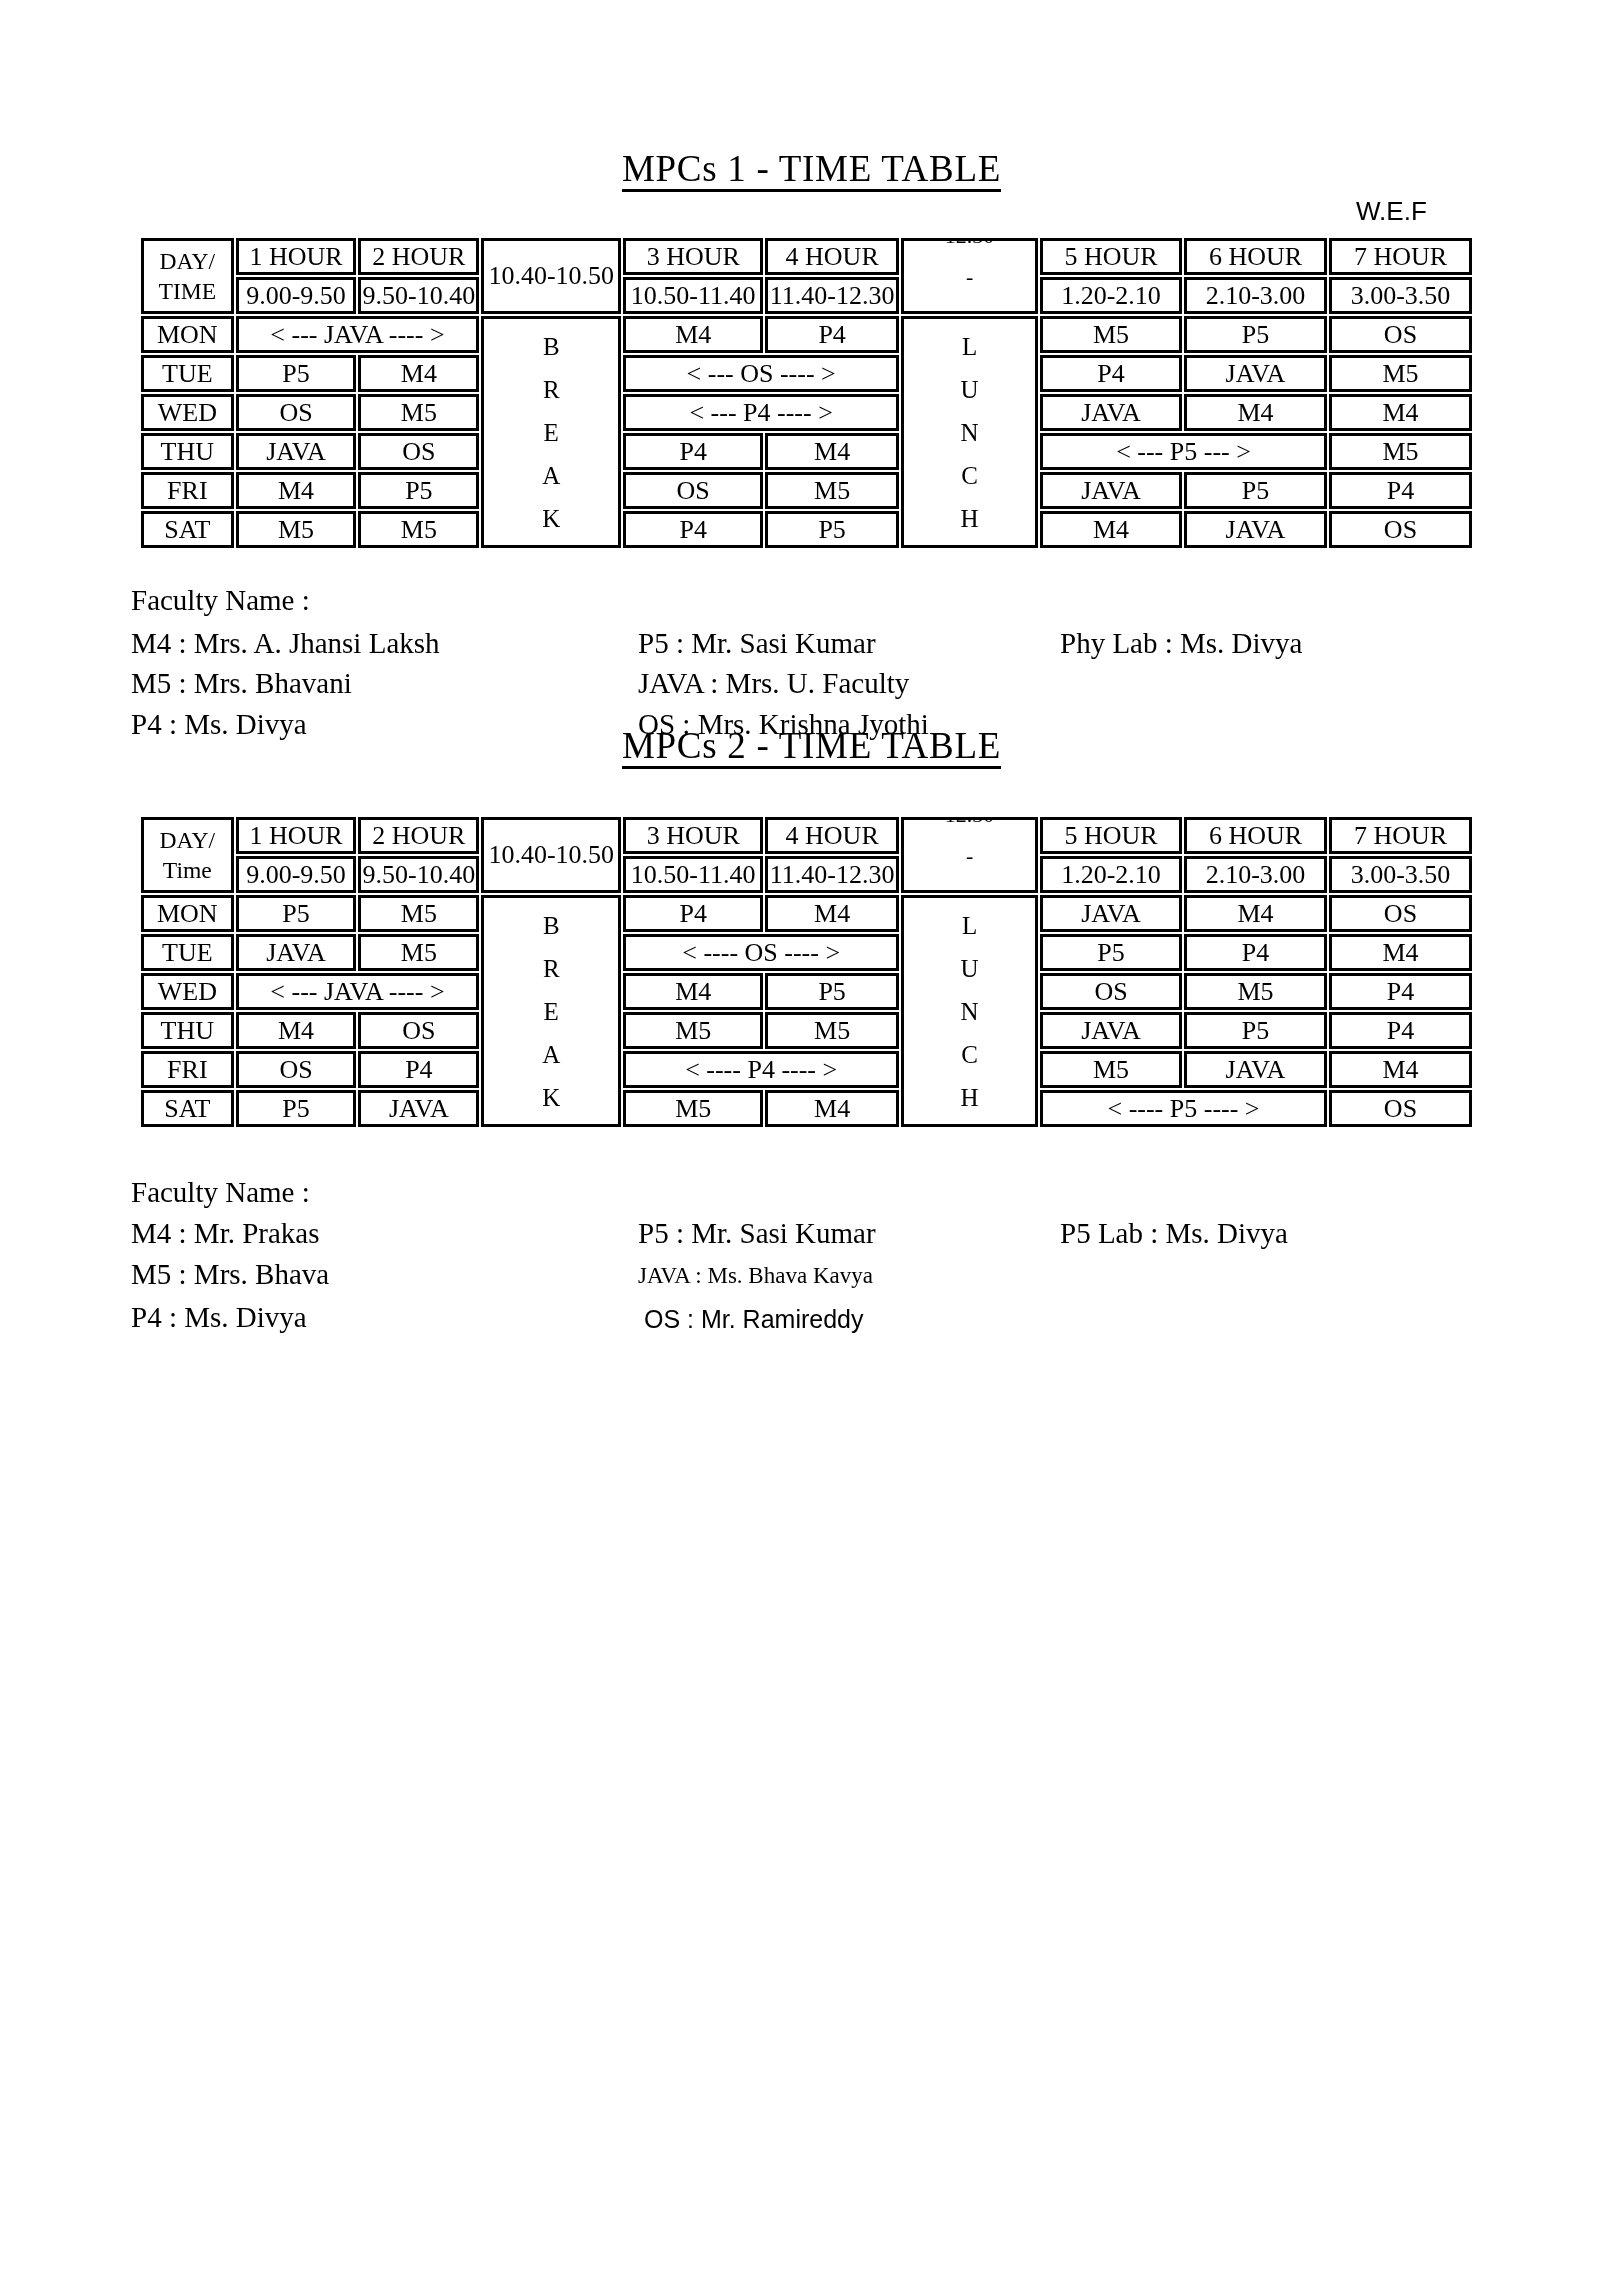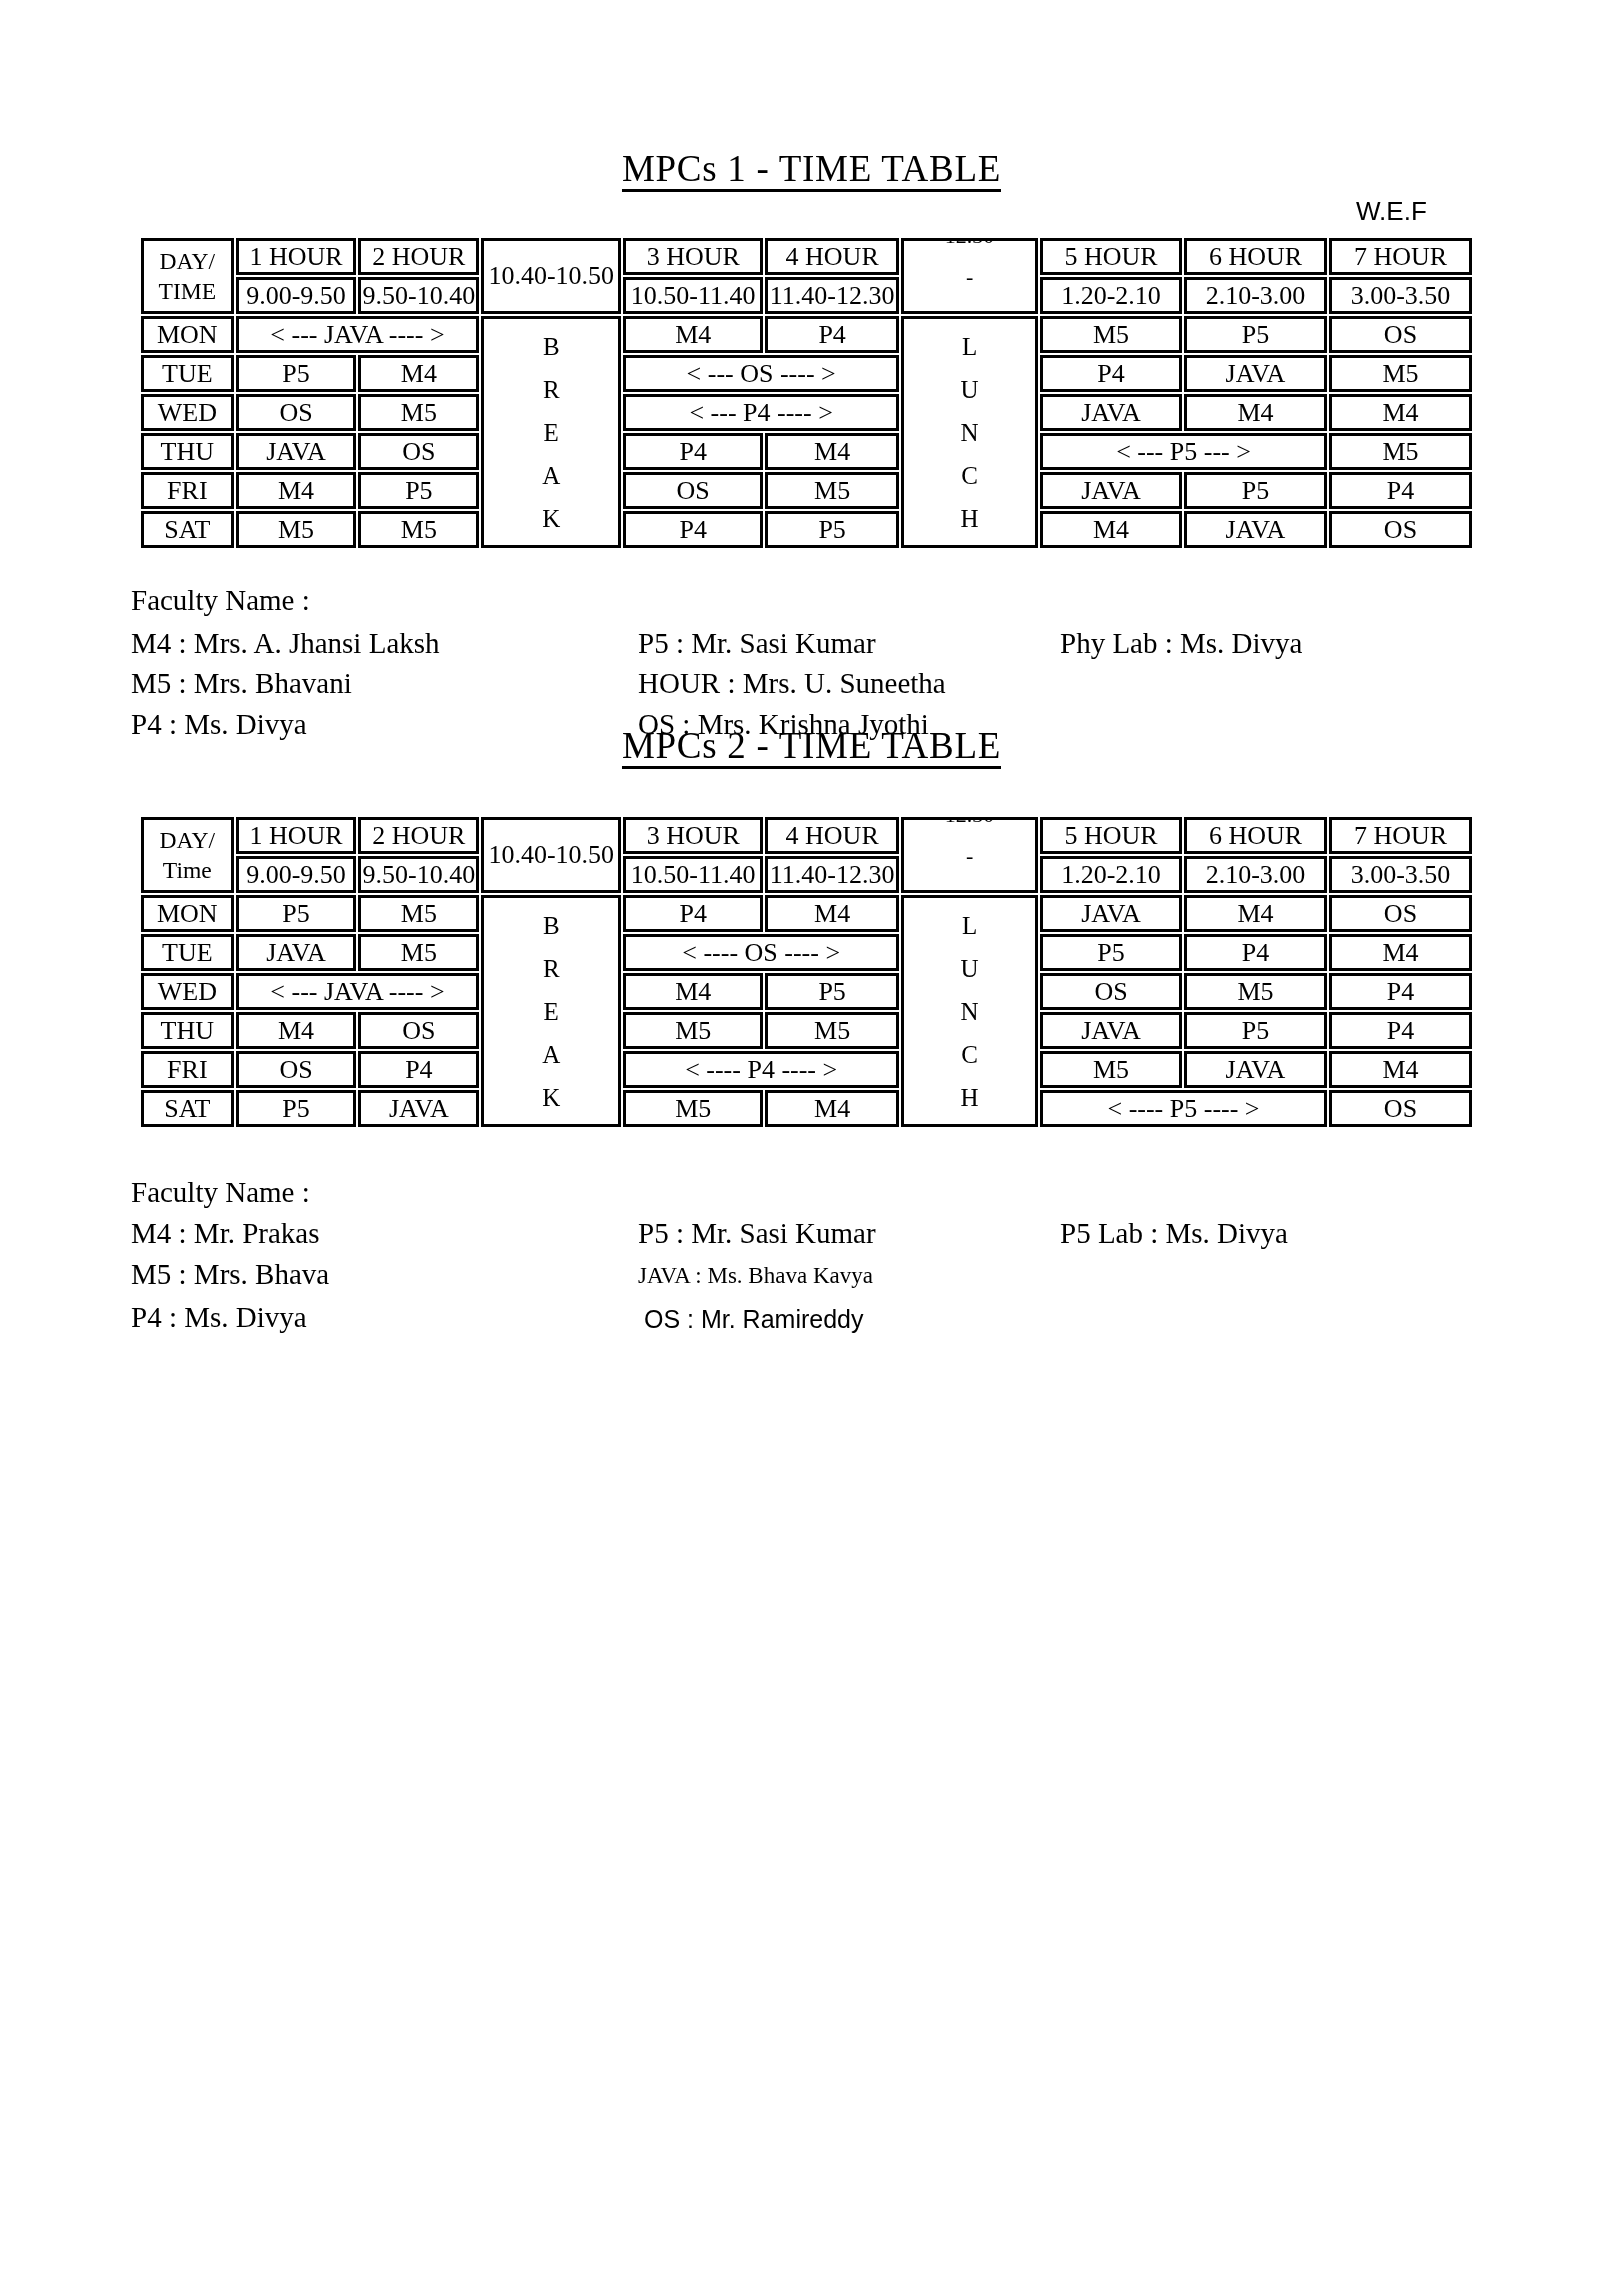--- a/index.html
+++ b/index.html
@@ -201,21 +201,21 @@
       <td>OS</td>
     </tr>
   </tbody>
     </table>
 
   <div class="fac" style="left:131px;top:584px;">Faculty Name :</div>
   <div class="fac" style="left:131px;top:627px;width:393px;overflow:hidden;">M4 : Mrs. A. Jhansi Laksh</div>
   <div class="fac" style="left:638px;top:627px;">P5 : Mr. Sasi Kumar</div>
   <div class="fac" style="left:1060px;top:627px;">Phy Lab : Ms. Divya</div>
   <div class="fac" style="left:131px;top:667px;">M5 : Mrs. Bhavani</div>
-  <div class="fac" style="left:638px;top:667px;">HOUR : Mrs. U. Suneetha</div>
+  <div class="fac" style="left:638px;top:667px;">JAVA : Mrs. U. Faculty</div>
   <div class="fac" style="left:131px;top:708px;">P4 : Ms. Divya</div>
   <div class="fac" style="left:638px;top:708px;">OS : Mrs. Krishna Jyothi</div>
 
   <div class="doc-title" style="top:724px;">
     <span class="u">MPCs 2 - TIME TABLE</span>
   </div>
 
   <table class="tt" style="top:815px;">
     <colgroup>
       <col style="width:92px">

